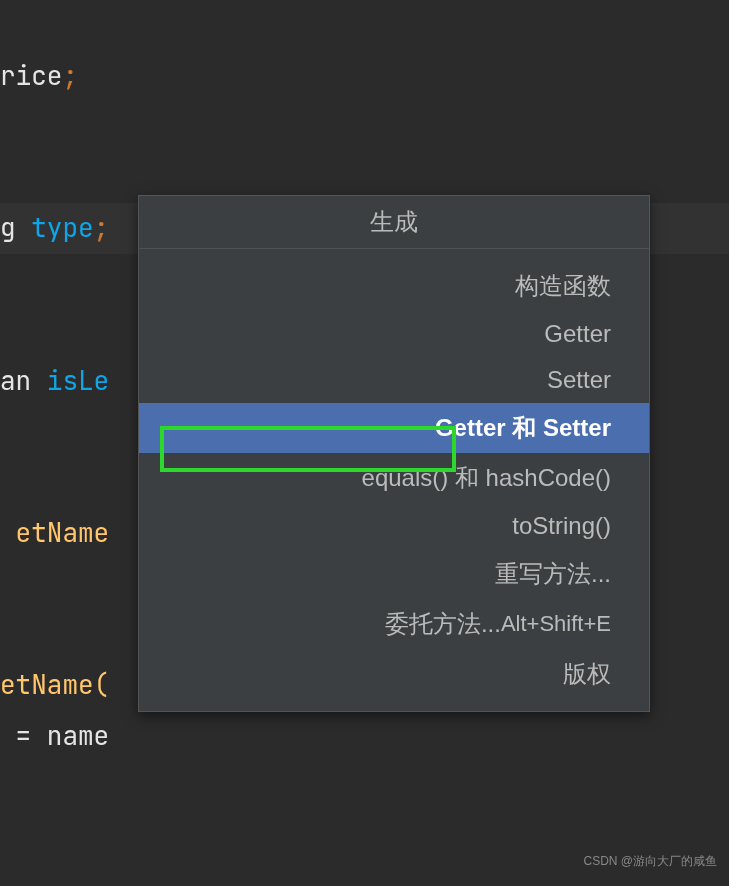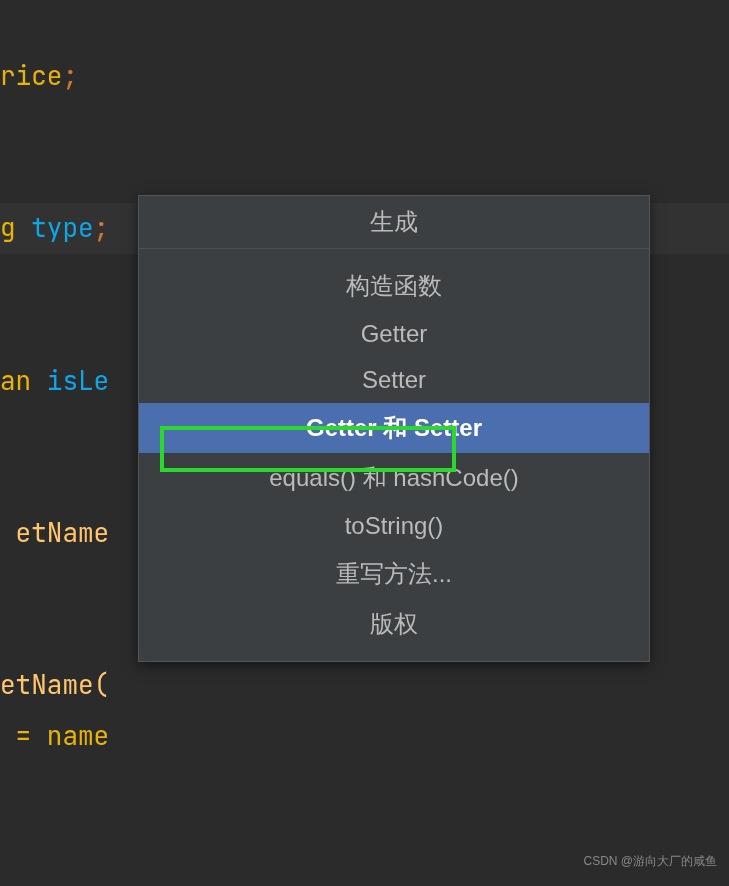--- a/index.html
+++ b/index.html
@@ -21,21 +21,21 @@
       padding: 0;
       line-height: 1.8;
     }
     .code-line {
       white-space: pre;
       padding: 2px 0;
     }
     .highlighted-line {
       background-color: #323232;
     }
-    .text-white { color: #eab308; }
+    .text-white { color: #e5e5e5; }
     .text-orange { color: #cc7832; }
     .text-purple { color: #0ea5e9; }
     .text-yellow { color: #ffc66d; }
     
     .popup-menu {
       position: absolute;
       left: 138px;
       top: 195px;
       width: 512px;
       background-color: #3c3f41;
@@ -53,21 +53,21 @@
     }
     .popup-items {
       padding: 12px 0;
     }
     .popup-item {
       padding: 9px 38px;
       font-family: 'Microsoft YaHei', sans-serif;
       font-size: 24px;
       color: #bbbbbb;
       display: flex;
-      justify-content: center;
+      justify-content: flex-end;
       align-items: center;
       cursor: pointer;
     }
     .popup-item.selected {
       background-color: #4b6eaf;
       color: #ffffff;
       font-weight: bold;
     }
     .green-box {
       position: absolute;
@@ -135,20 +135,24 @@
     <div class="popup-item">
       <span>equals() 和 hashCode()</span>
     </div>
     <div class="popup-item">
       <span>toString()</span>
     </div>
     <div class="popup-item">
       <span>重写方法...</span>
     </div>
     <div class="popup-item">
+      <span>委托方法...</span>
+      <span class="shortcut">Alt+Shift+E</span>
+    </div>
+    <div class="popup-item">
       <span>版权</span>
     </div>
   </div>
 </div>
 
 <div class="green-box"></div>
 
 <div class="watermark">CSDN @游向大厂的咸鱼</div>
 
 </body></html>

